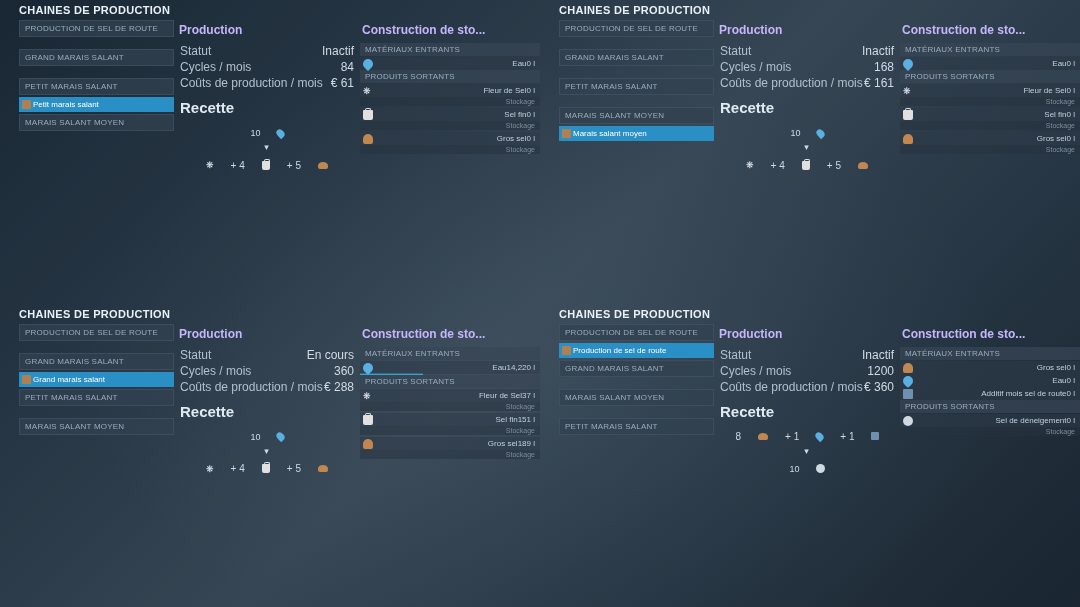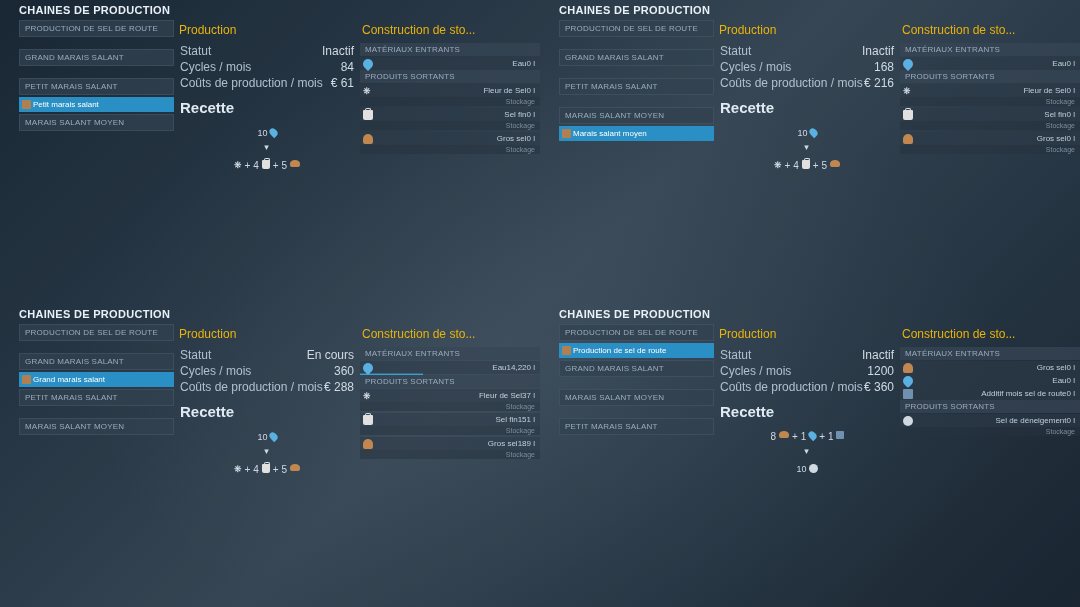--- a/index.html
+++ b/index.html
@@ -11,40 +11,40 @@
 .chains-title{font-size:11px;font-weight:bold;color:#e8f0f8;letter-spacing:.3px;margin-bottom:4px;text-transform:uppercase}
 .cols{display:flex;gap:3px}
 .c-sidebar{width:155px;flex-shrink:0}
 .c-prod{width:180px;flex-shrink:0}
 .c-stock{width:180px;flex-shrink:0}
 .sb-header{background:rgba(50,65,80,.75);padding:3px 5px;font-size:8px;color:#9aacbd;letter-spacing:.2px;margin-bottom:2px;border:1px solid rgba(100,120,140,.25);text-transform:uppercase}
 .sb-item{background:rgba(40,55,70,.5);padding:3px 5px 3px 14px;font-size:8px;color:#a8bac8;margin-bottom:2px;position:relative}
 .sb-item.sel{background:#2a8fc4;color:#fff}
 .sb-item .ic{position:absolute;left:3px;top:3px;width:9px;height:9px}
 .sb-gap{height:10px}
-.panel-title{font-size:12px;font-weight:normal;color:#eab308;margin:3px 0 6px 2px}
+.panel-title{font-size:12px;font-weight:bold;color:#c4b5fd;margin:3px 0 6px 2px}
 .stat-row{display:flex;justify-content:space-between;font-size:12px;padding:1px 3px;color:#b0c0ce}
 .stat-row .v{color:#d0dae4}
 .subhead{font-size:15px;font-weight:bold;color:#e0eaf2;margin:8px 0 4px 3px}
 .recipe{text-align:center;margin-top:6px}
 .recipe-line{font-size:9px;color:#d0dae4;margin:2px 0;letter-spacing:1px}
 .mat-hdr{background:rgba(55,70,85,.7);padding:2px 5px;font-size:8px;color:#9aacbd;text-transform:uppercase;letter-spacing:.2px;margin-bottom:1px}
 .mat-row{background:rgba(45,58,72,.55);padding:2px 5px 2px 16px;font-size:8px;color:#c0d0dc;display:flex;justify-content:flex-end;position:relative;margin-bottom:0}
 .mat-row .ic{position:absolute;left:3px;top:2px;width:10px;height:10px}
 .mat-stock{background:rgba(38,50,62,.5);padding:1px 5px;font-size:7px;color:#7a8c9d;text-align:right;margin-bottom:2px}
 .mat-bar{height:2px;background:#3aa0d0;margin:-1px 0 0 0}
 .ic-flake{color:#e8f0f8;font-size:9px;line-height:10px}
 .ic-bag{display:inline-block;width:8px;height:9px;background:#e0e0e0;border-radius:1px 1px 2px 2px;position:relative}
 .ic-bag::before{content:"";position:absolute;top:-2px;left:2px;width:4px;height:2px;border:1px solid #e0e0e0;border-bottom:none;border-radius:2px 2px 0 0}
 .ic-pile{display:inline-block;width:10px;height:7px;background:#c08850;border-radius:50% 50% 2px 2px}
 .ic-box{display:inline-block;width:9px;height:8px;background:#b08050;border-radius:1px}
 .ic-drop{display:inline-block;width:7px;height:9px;background:#5ab0e0;border-radius:50% 50% 50% 0;transform:rotate(-45deg)}
 .ic-add{display:inline-block;width:8px;height:8px;background:#7090b0;border-radius:1px}
 .ic-snow{display:inline-block;width:9px;height:9px;background:#d0d8e0;border-radius:50%}
-.rline{display:inline-flex;align-items:flex-start;gap:2px;font-size:9px;color:#d0dae4}
+.rline{display:inline-flex;align-items:center;gap:16px;font-size:9px;color:#d0dae4}
 .rline .sym{font-size:10px;padding:0 1px}
 </style>
 </head>
 <body>
 <div class="bg"></div>
 
 <div class="grid" id="root">
     <div class="quad">
       <div class="chains-title">CHAINES DE PRODUCTION</div>
       <div class="cols">
@@ -131,21 +131,21 @@
           <div class="stat-row">
             <span>Statut</span>
             <span class="v">Inactif</span>
           </div>
           <div class="stat-row">
             <span>Cycles / mois</span>
             <span class="v">168</span>
           </div>
           <div class="stat-row">
             <span>Coûts de production / mois</span>
-            <span class="v">€ 216</span>
+            <span class="v">€ 161</span>
           </div>
           <div class="subhead">Recette</div>
           <div class="recipe"><div class="rline">
               <span>10</span>
               <span class="ic-drop"></span>
             </div><div class="recipe-line">▾</div><div class="rline">
               <span class="ic-flake">❋</span>
               <span class="sym">+ 4</span>
               <span class="ic-bag"></span>
               <span class="sym">+ 5</span>

